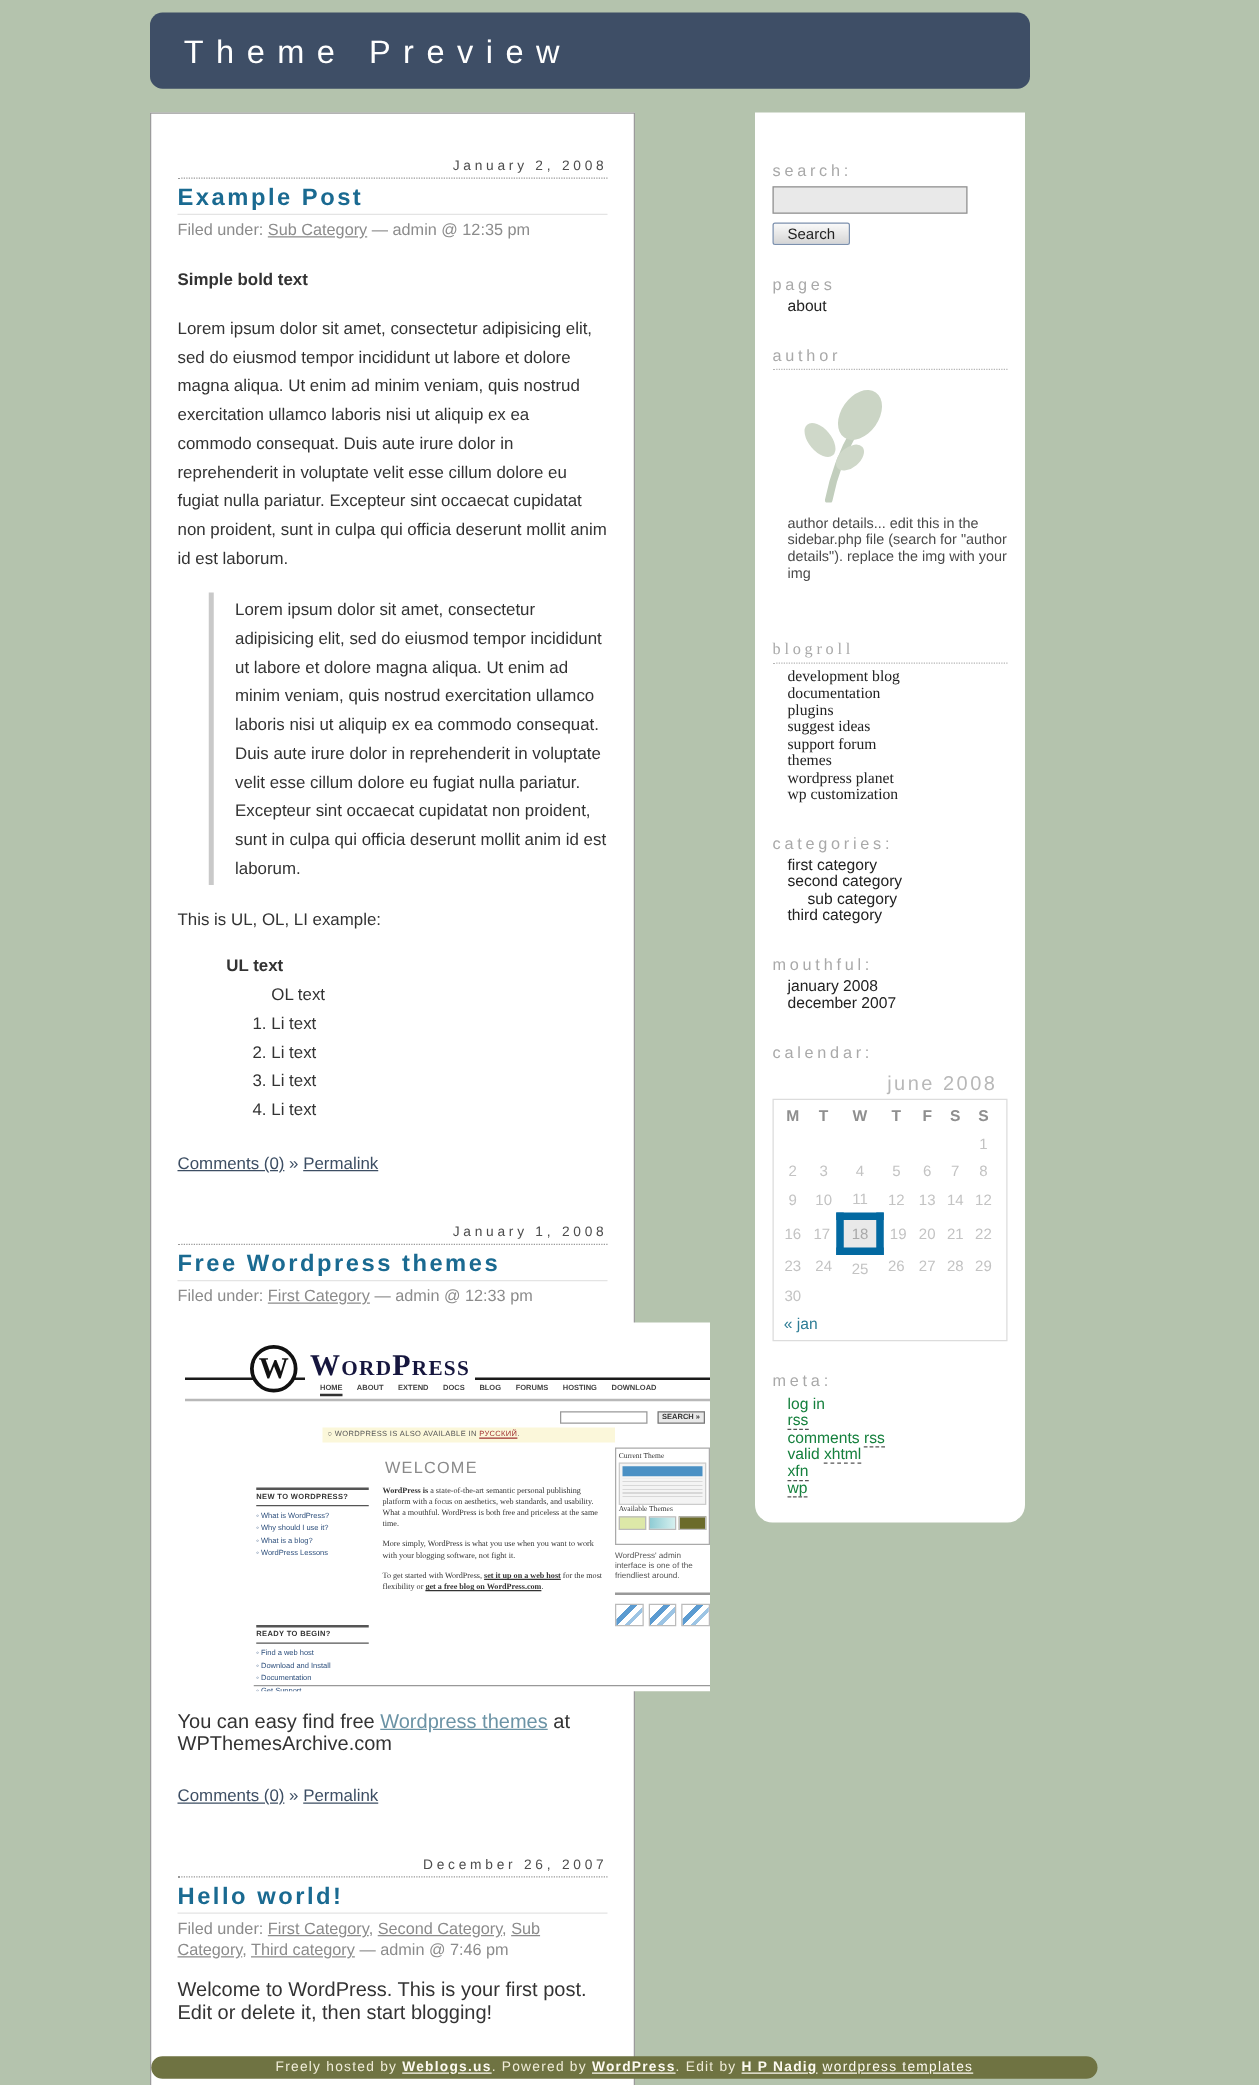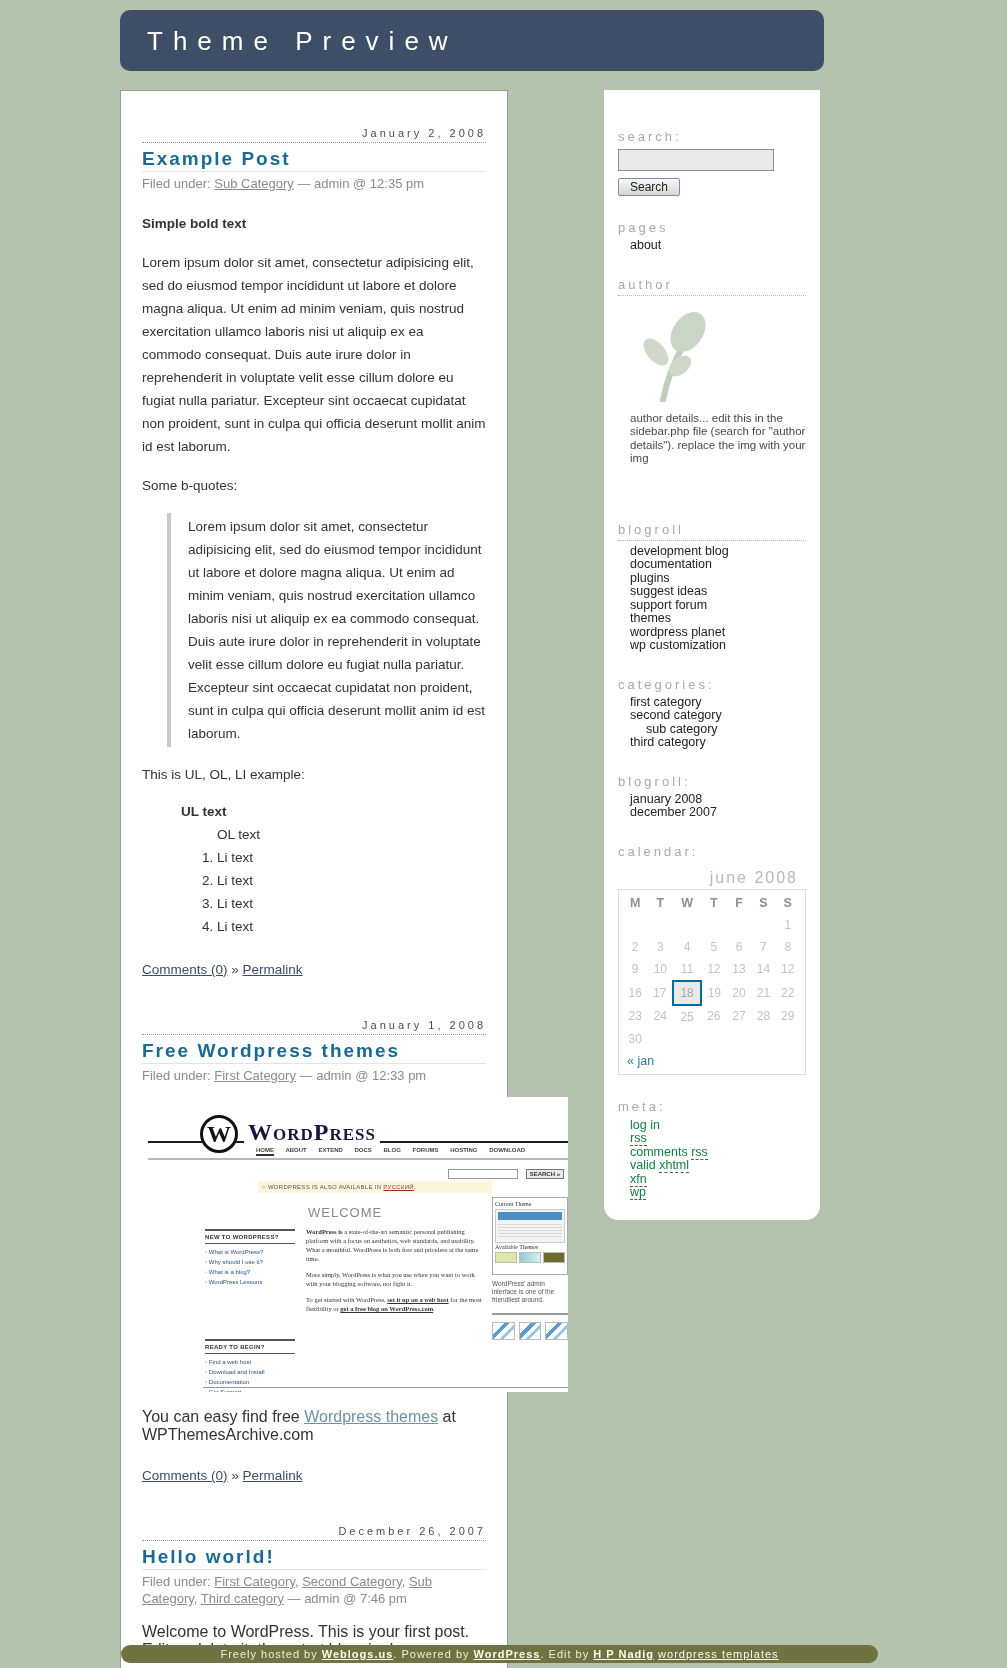--- a/index.html
+++ b/index.html
@@ -122,28 +122,28 @@
   .sb-list a { color:#222; text-decoration:none; }
   .sb-list .indent { padding-left:16px; }
   .sb-search-input { display:block; width:150px; height:18px; background:#e9e9e9; border:1px solid #8f8f8f; margin-top:5px; }
   .sb-search-btn {
     margin-top:7px; font-size:12px; color:#222; padding:1px 11px;
     background:linear-gradient(#f9f9f9,#d5d5d5); border:1px solid #7c90ad; border-radius:2px;
     font-family:"Liberation Sans","DejaVu Sans",sans-serif;
   }
   .author-img { margin:16px 0 0 18px; }
   .author-text { font-size:11.5px; line-height:13.5px; color:#4a4a4a; margin:6px 0 0; padding-left:12px; }
-  .blogroll-gap { margin-top:56px; }
+  .blogroll-gap { margin-top:44px;font-family:Liberation Serif, serif; }
 
   .cal-caption { font-size:16px; letter-spacing:2px; color:#b8b8b8; text-align:right; padding-right:8px; margin-top:10px; }
   .cal-box { border:1px solid #dcdcdc; padding:2px 4px 6px; margin-top:2px; }
   table.cal { width:100%; border-collapse:collapse; }
   table.cal th { font-size:12.5px; font-weight:bold; color:#8f8f8f; height:20px; text-align:center; }
   table.cal td { font-size:12px; color:#c3c3c3; height:20px; text-align:center; }
-  table.cal td.today { background:#e9e9e9; border:2px solid #0369a1; color:#a9a9a9; }
+  table.cal td.today { background:#e9e9e9; border:6px solid #0369a1; color:#a9a9a9; }
   .cal-prev { margin:4px 0 0 4px; font-size:12.5px; }
   .cal-prev a { color:#2e7d96; text-decoration:none; }
 
   .meta-list { list-style:none; margin:5px 0 0; padding:0 0 0 12px; font-size:12.5px; line-height:13.5px; color:#222; }
   .meta-list a { color:#15803d; text-decoration:none; }
   .abbr-dash { border-bottom:1px dashed #555; }
   .abbr-dash:empty { display:none; }
 
   
   .footer {
@@ -167,21 +167,20 @@
     <div class="post-date">January 2, 2008</div>
     <a class="post-title">Example Post</a>
     <div class="post-meta">
       <span>Filed under:</span>
       <a>Sub Category</a>
       <span>— admin @ 12:35 pm</span>
     </div>
     <div class="post-body">
       <p class="bold-line">Simple bold text</p>
       <p class="body-para">Lorem ipsum dolor sit amet, consectetur adipisicing elit, sed do eiusmod tempor incididunt ut labore et dolore magna aliqua. Ut enim ad minim veniam, quis nostrud exercitation ullamco laboris nisi ut aliquip ex ea commodo consequat. Duis aute irure dolor in reprehenderit in voluptate velit esse cillum dolore eu fugiat nulla pariatur. Excepteur sint occaecat cupidatat non proident, sunt in culpa qui officia deserunt mollit anim id est laborum.</p>
-      <p class="body-para">Some b-quotes:</p>
       <blockquote>
         <p>Lorem ipsum dolor sit amet, consectetur adipisicing elit, sed do eiusmod tempor incididunt ut labore et dolore magna aliqua. Ut enim ad minim veniam, quis nostrud exercitation ullamco laboris nisi ut aliquip ex ea commodo consequat. Duis aute irure dolor in reprehenderit in voluptate velit esse cillum dolore eu fugiat nulla pariatur. Excepteur sint occaecat cupidatat non proident, sunt in culpa qui officia deserunt mollit anim id est laborum.</p>
       </blockquote>
       <p class="body-para">This is UL, OL, LI example:</p>
       <div class="ul-line">UL text</div>
       <div class="ol-line">OL text</div>
       <ol class="li-list">
         <li>Li text</li>
         <li>Li text</li>
         <li>Li text</li>
@@ -347,21 +346,21 @@
     <h3 class="sb-heading">categories:</h3>
     <ul class="sb-list">
       <li><a>first category</a></li>
       <li><a>second category</a></li>
       <li class="indent"><a>sub category</a></li>
       <li><a>third category</a></li>
     </ul>
   </div>
 
   <div class="sb-section">
-    <h3 class="sb-heading">blogroll:</h3>
+    <h3 class="sb-heading">mouthful:</h3>
     <ul class="sb-list">
       <li><a>january 2008</a></li>
       <li><a>december 2007</a></li>
     </ul>
   </div>
 
   <div class="sb-section">
     <h3 class="sb-heading">calendar:</h3>
     <div class="cal-caption">june 2008</div>
     <div class="cal-box">

